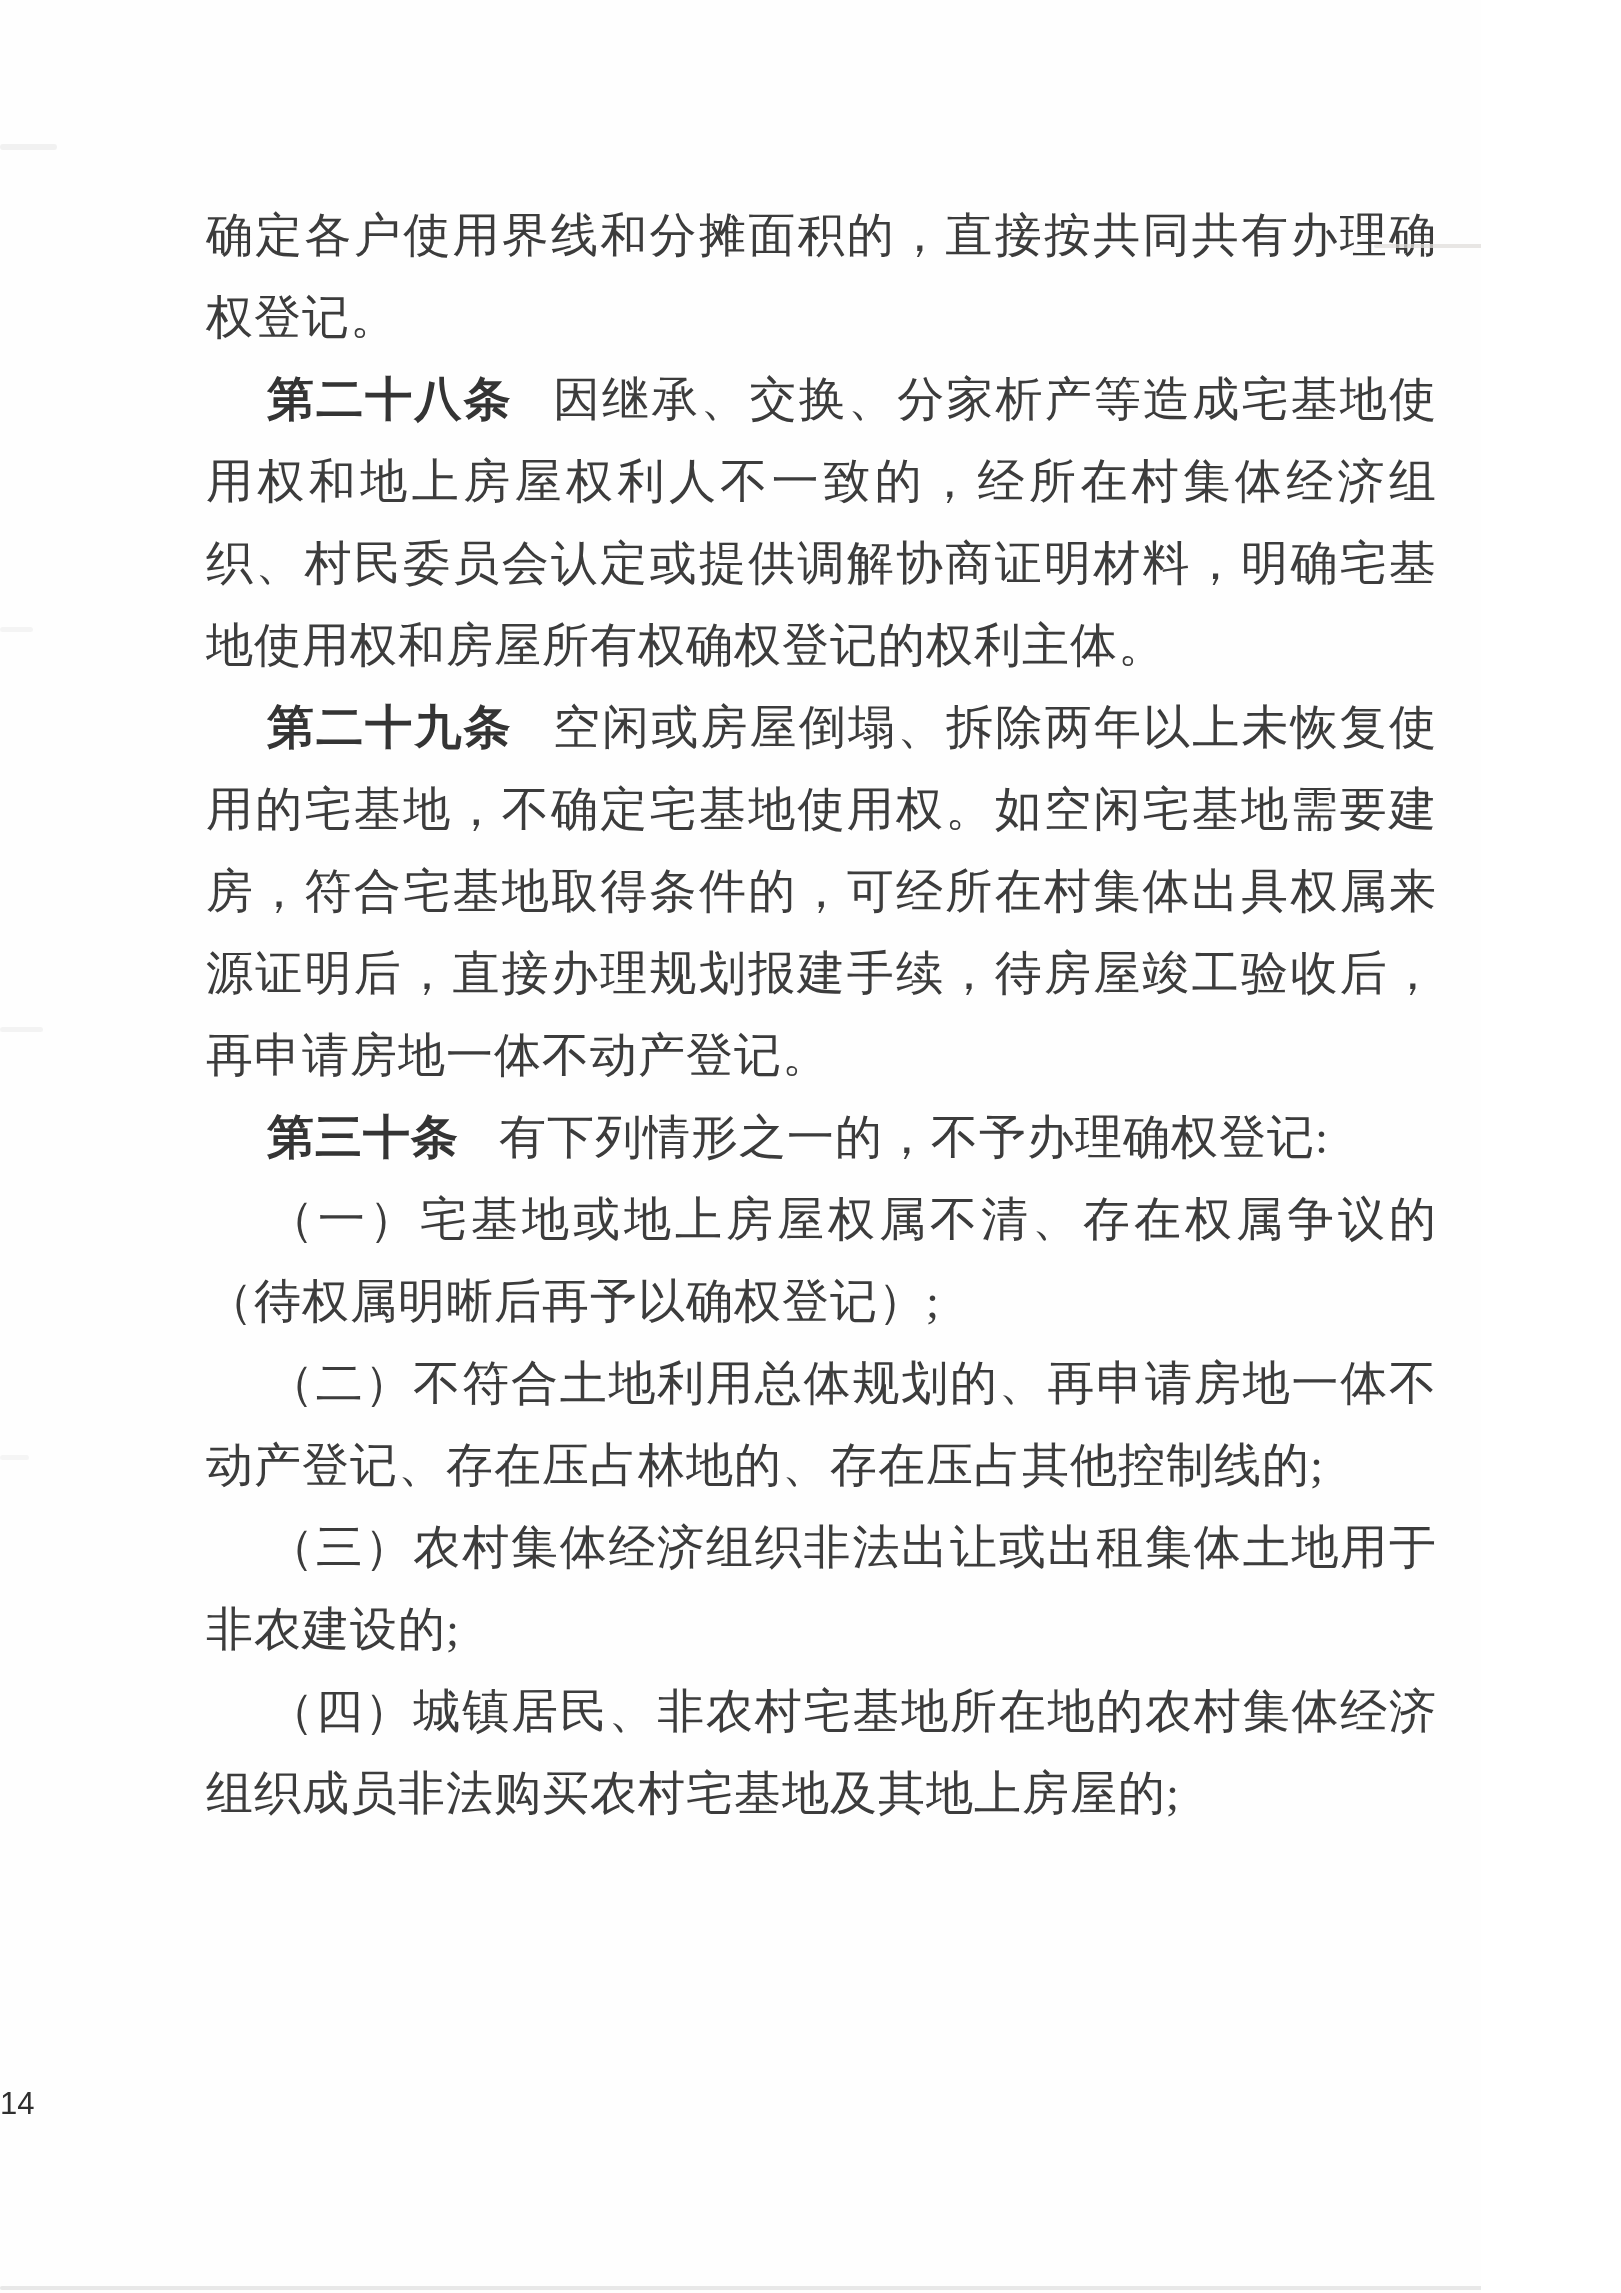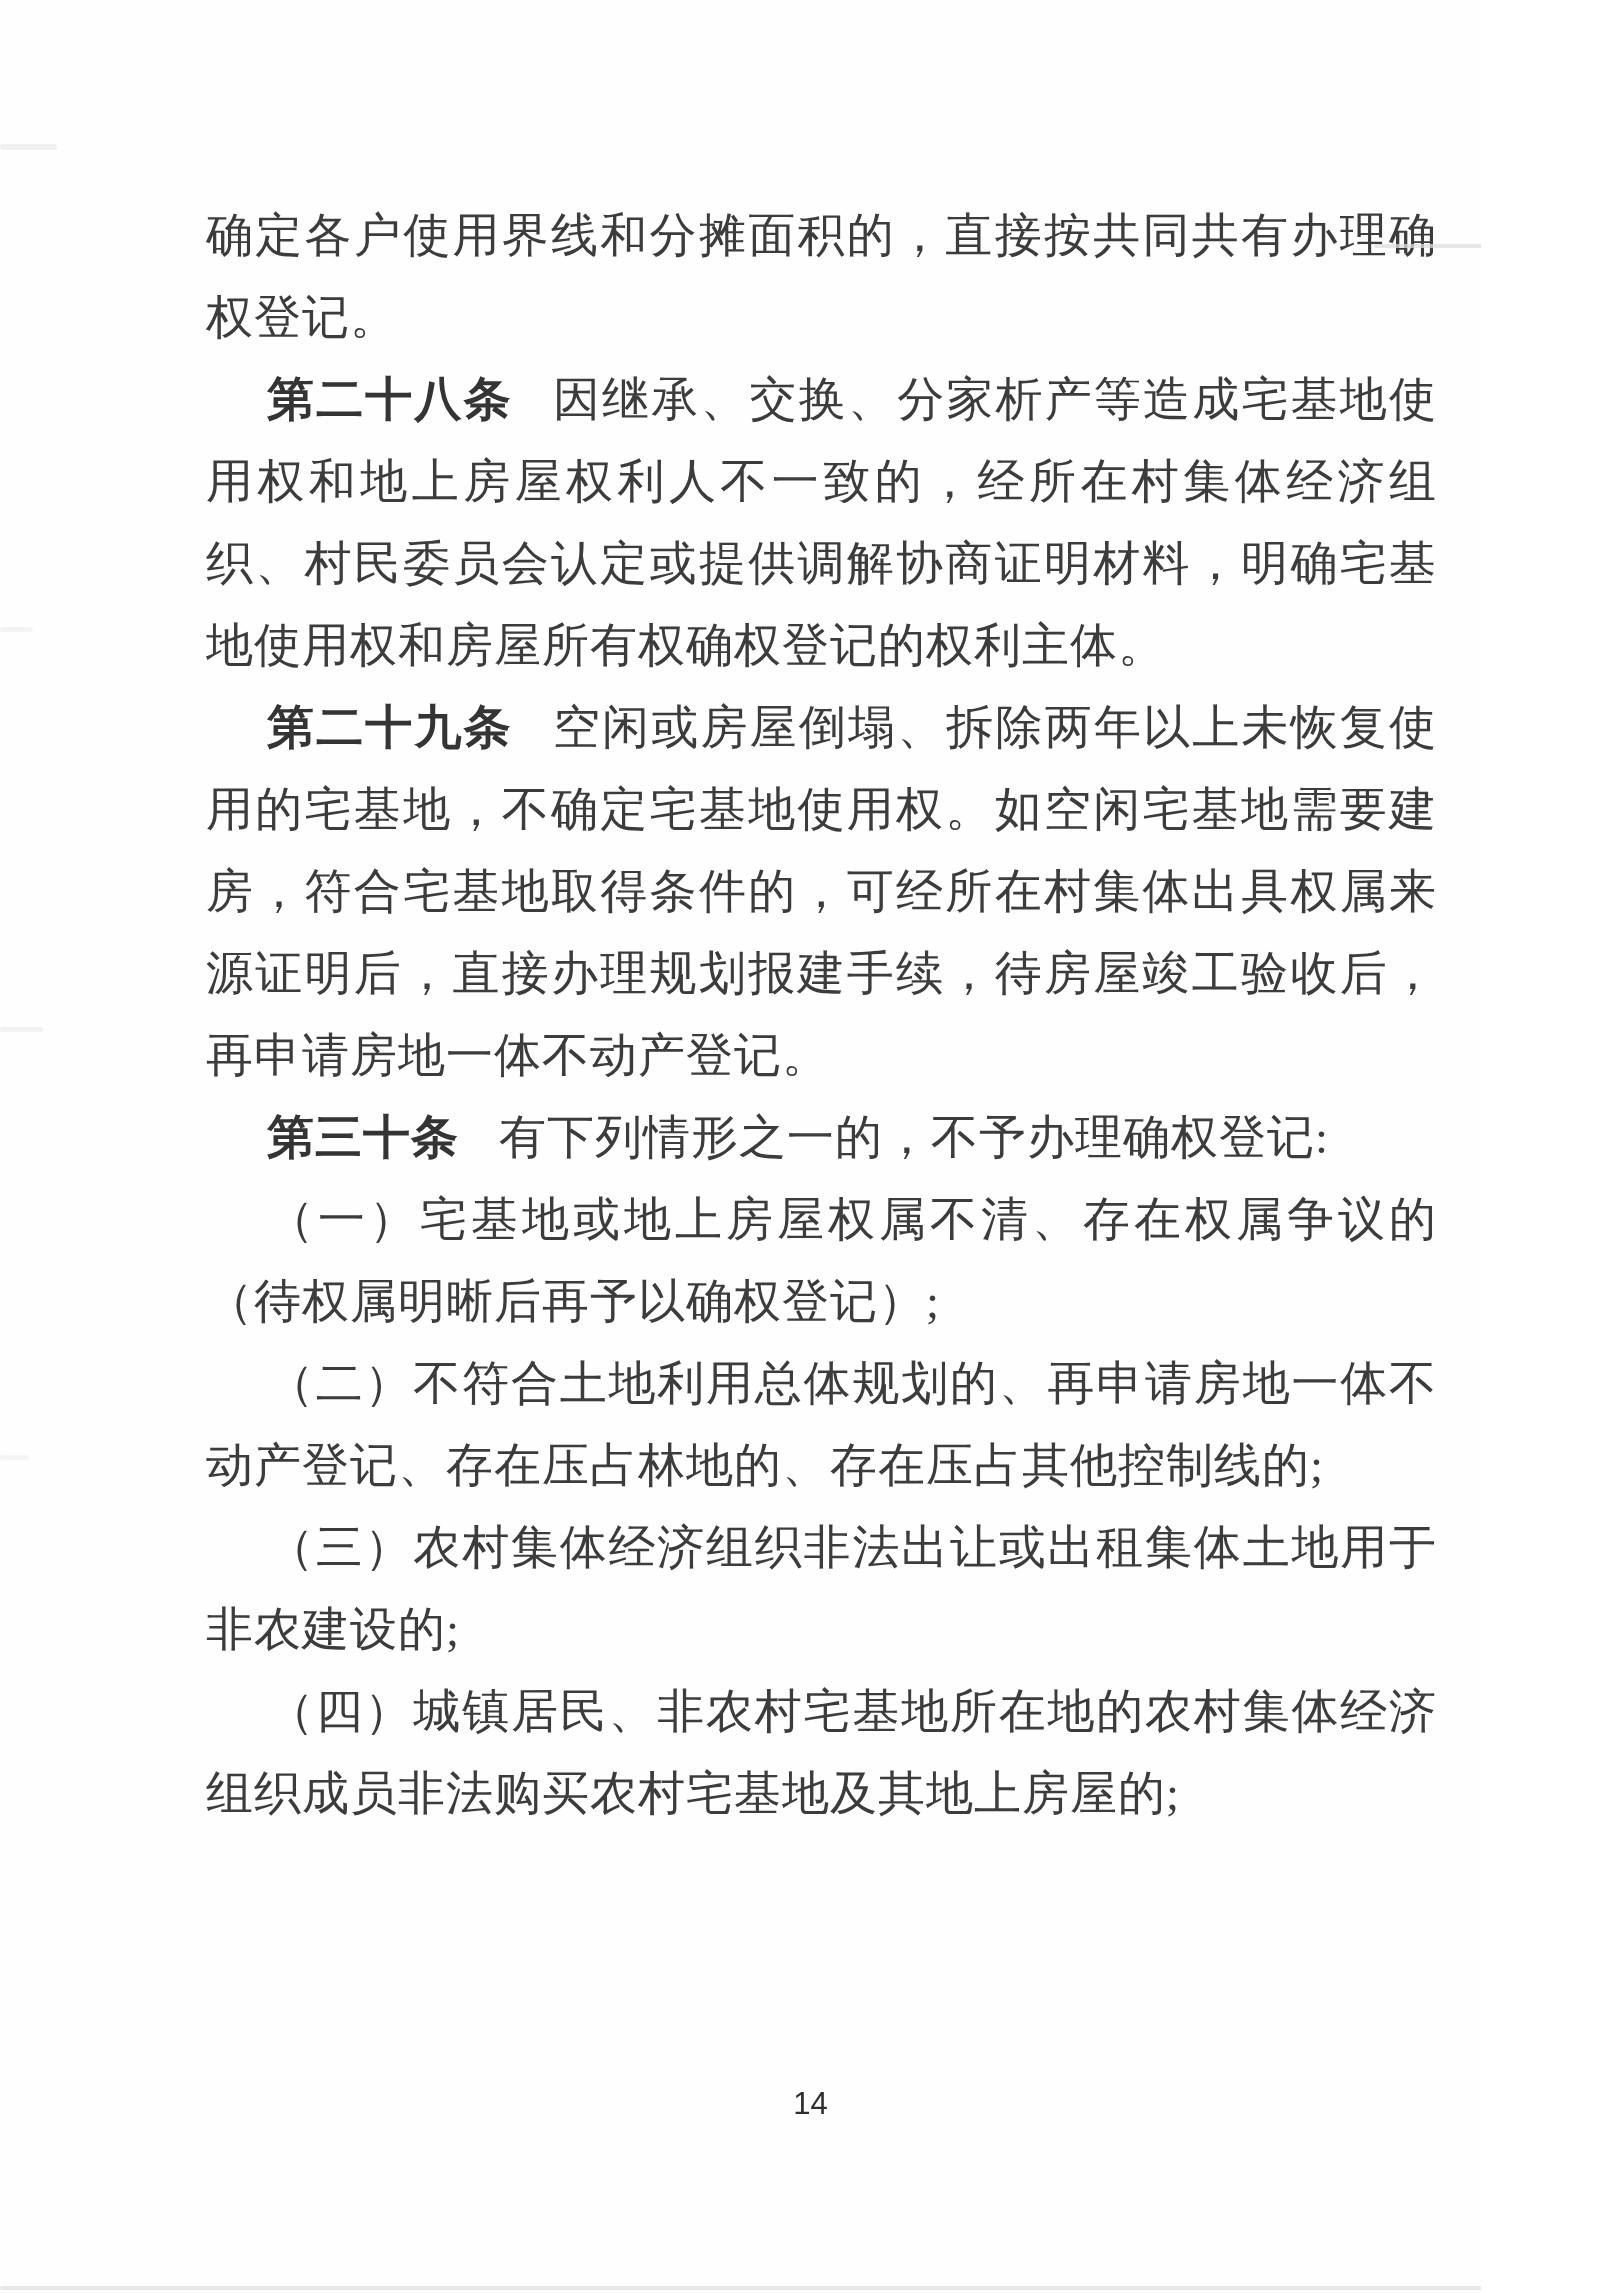--- a/index.html
+++ b/index.html
@@ -41,21 +41,21 @@
   }
   .head:empty {
     display: none;
     margin-right: 0;
   }
   .page-number {
     position: absolute;
     left: 0;
     width: 1621px;
     top: 2086px;
-    text-align: center;
+    text-align: left;
     font-family: "Liberation Sans", "DejaVu Sans", sans-serif;
     font-size: 31px;
     color: #2f2f2f;
   }
   
   .artifact {
     position: absolute;
     background: #e2e2e2;
     border-radius: 2.9px;
     opacity: 0.75;

